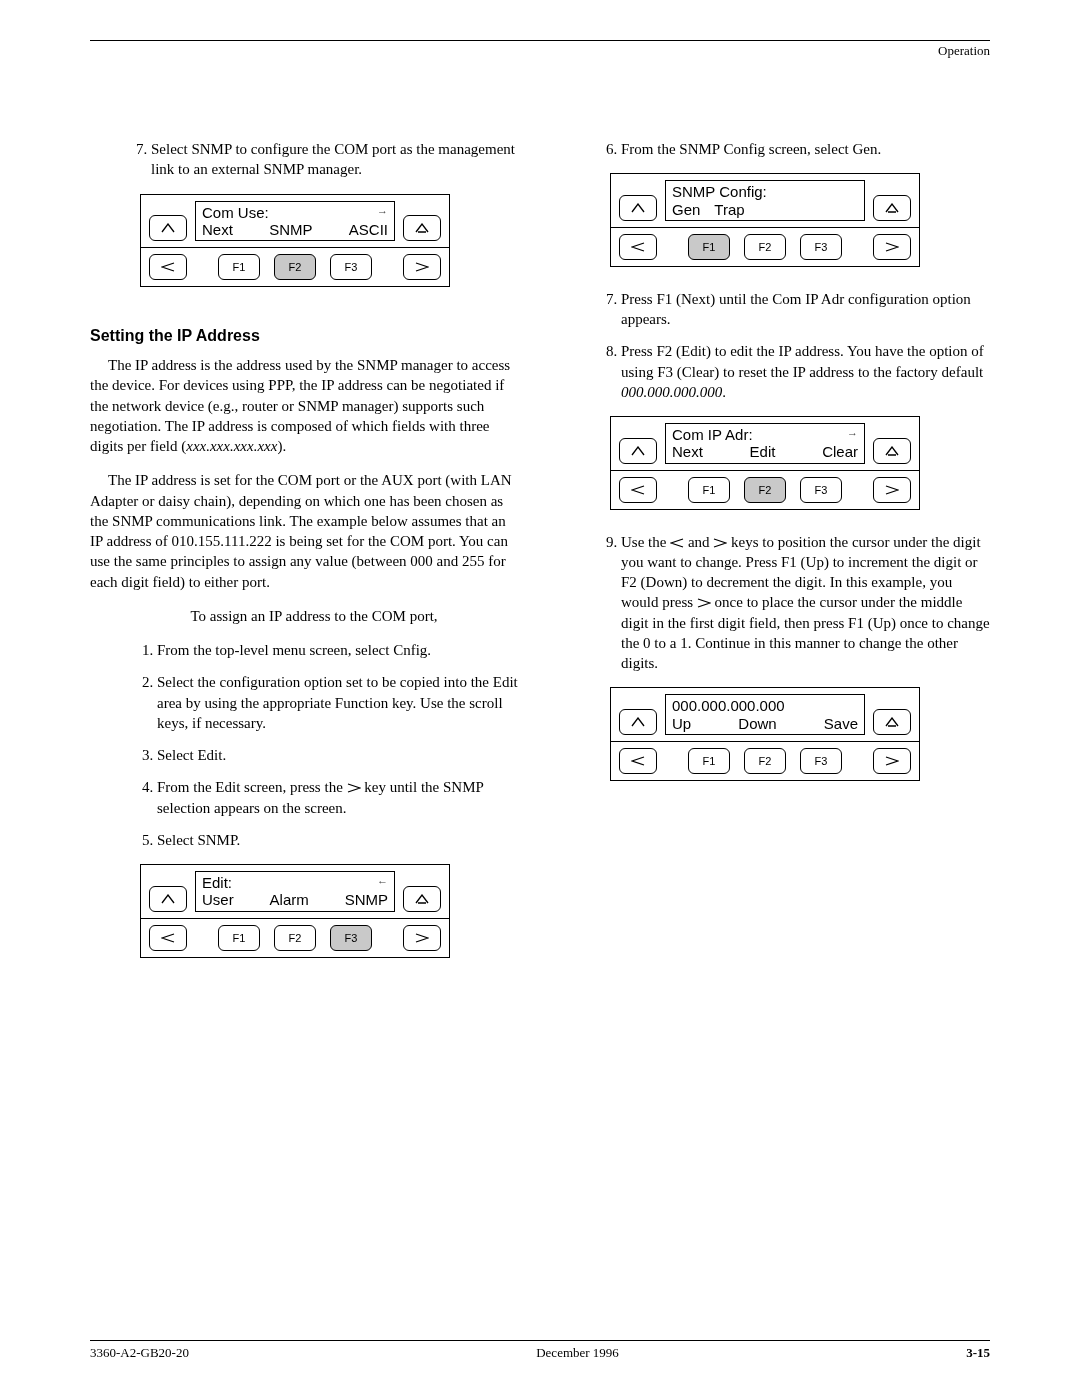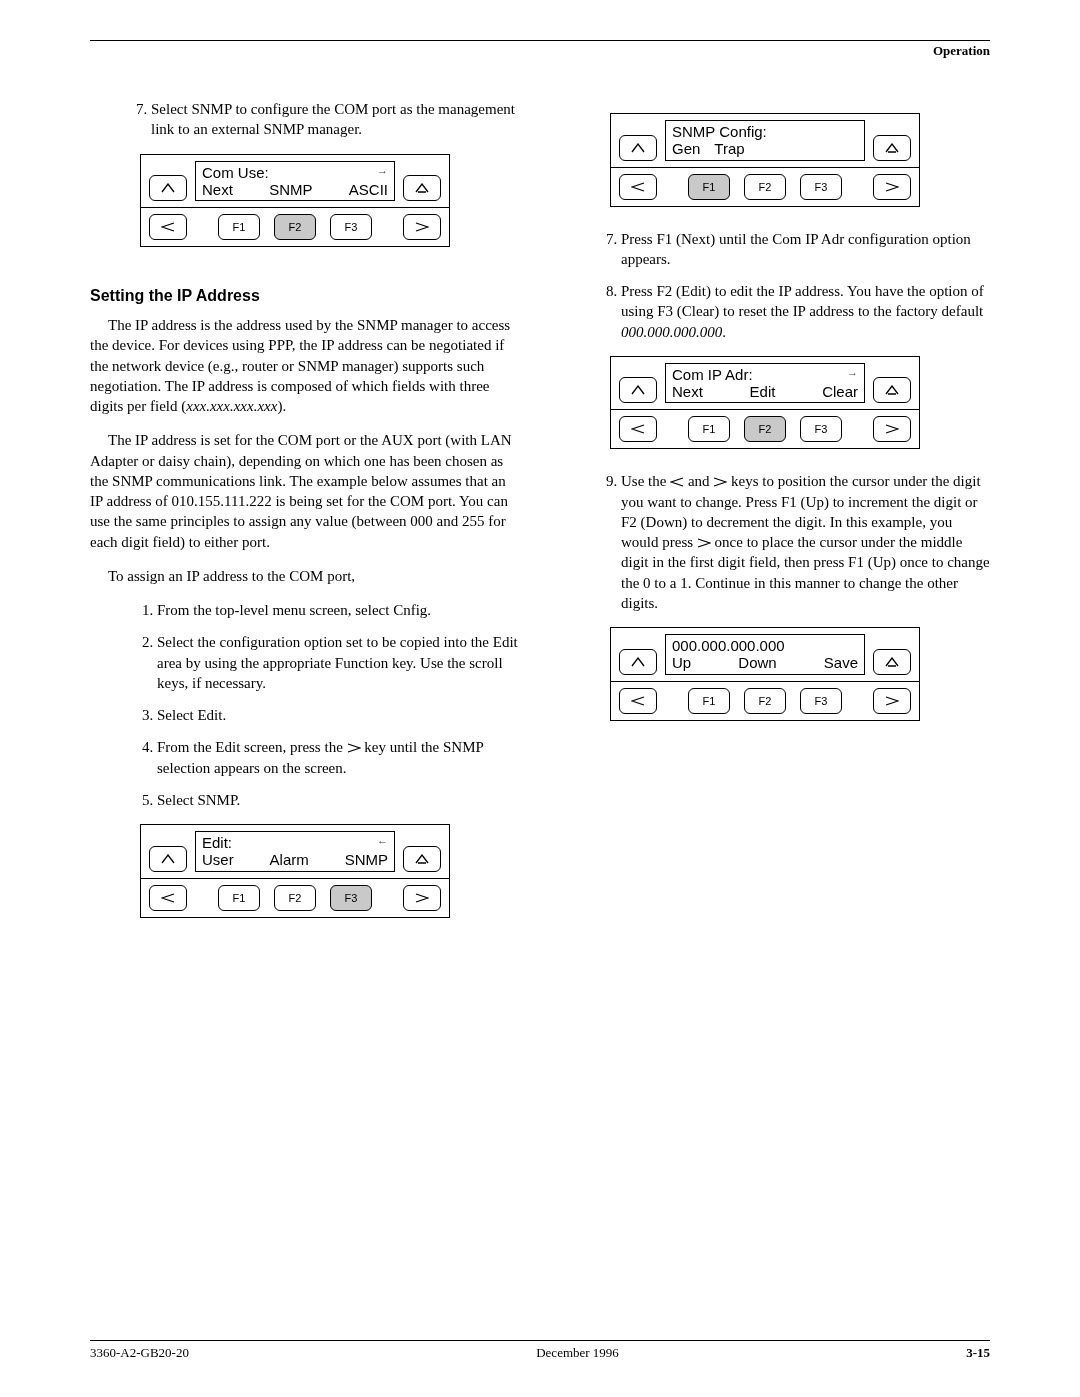--- a/index.html
+++ b/index.html
@@ -17,23 +17,23 @@
     padding: 40px 90px 30px 90px;
     position: relative;
   }
   .top-rule {
     border-top: 1px solid #000;
     margin-bottom: 2px;
   }
   .header-label {
     text-align: right;
     font-family: "Times New Roman", Times, serif;
-    font-weight: bold;
+    font-weight: normal;
     font-size: 13px;
-    margin-bottom: 40px;
+    margin-bottom: 80px;
   }
   .columns {
     display: flex;
     gap: 40px;
   }
   .col {
     flex: 1;
   }
   ol.steps {
     margin: 0;
@@ -45,20 +45,21 @@
     margin-left: 29px;
   }
   .para {
     margin: 10px 0 14px 0;
     line-height: 1.35;
     text-indent: 18px;
   }
   .para-noindent {
     margin: 0 0 14px 0;
     line-height: 1.35;
+    text-align: center;
   }
   h3.subhead {
     font-family: Arial, Helvetica, sans-serif;
     font-weight: bold;
     font-size: 16px;
     margin: 40px 0 6px 0;
   }
   .italic { font-style: italic; }
   .note-box {
     border: 1.5px solid #000;
@@ -269,20 +270,23 @@
           <div class="btn arrow">
               <svg class="tri" viewBox="0 0 14 10">
                 <path d="M1 1 L13 5 L1 9" fill="none" stroke="#000" stroke-width="1.3"></path>
               </svg>
             </div>
         </div>
       </div>
     </div>
 
     <div class="col">
+      <ol class="steps" start="6">
+        <li>From the SNMP Config screen, select Gen.</li>
+      </ol>
 
       <div class="panel">
         <div class="panel-row">
           <div class="btn arrow">
               <svg class="tri" viewBox="0 0 14 10">
                 <path d="M1 9 L7 1 L13 9" fill="none" stroke="#000" stroke-width="1.3"></path>
               </svg>
             </div>
           <div class="screen">
             <div class="line1">

